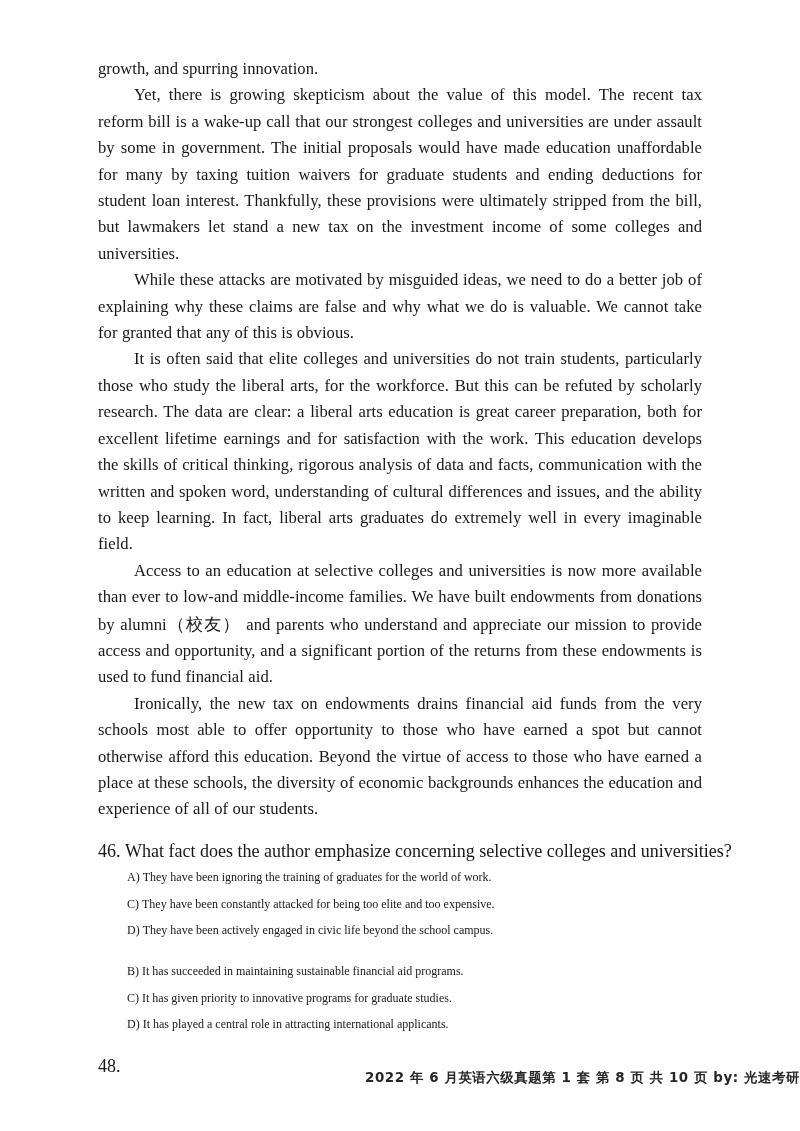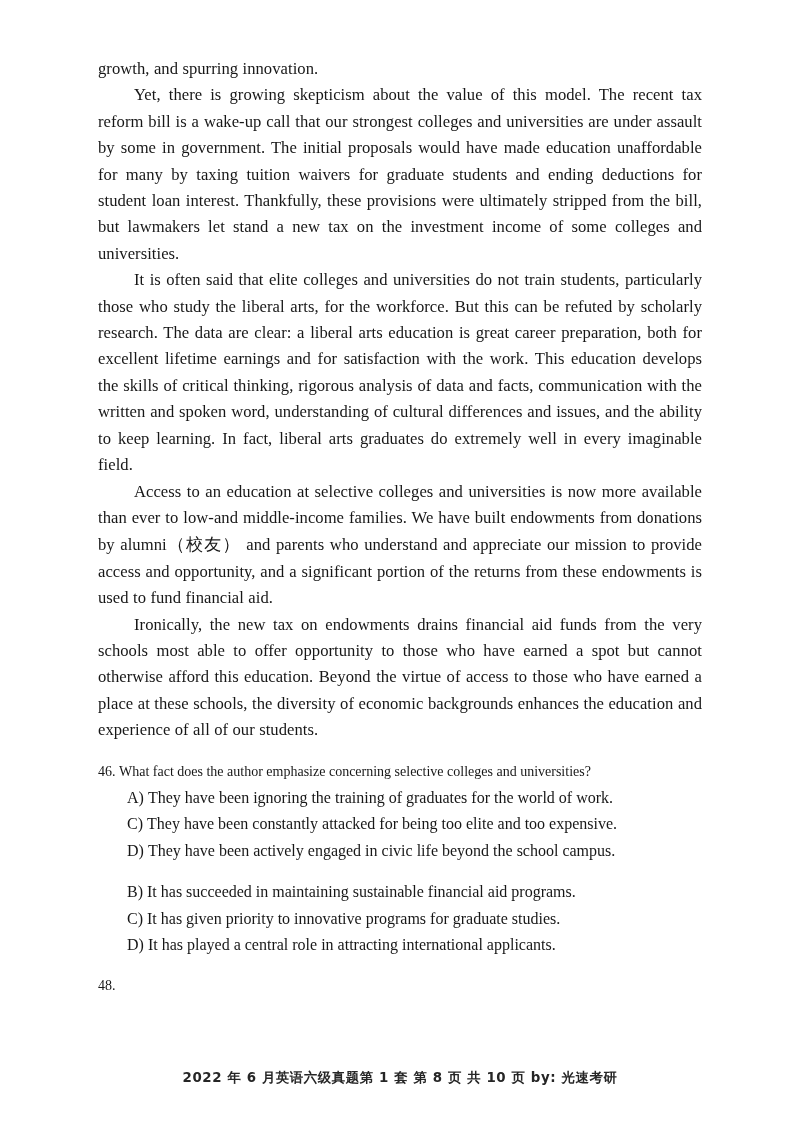--- a/index.html
+++ b/index.html
@@ -56,51 +56,51 @@
     font-family: "DejaVu Sans", "Liberation Sans", sans-serif;
     font-size: 17px;
   }
 
   
   .question-block {
     margin-top: 15px;
   }
   .q-stem {
     margin: 0;
-    font-size: 14px;
+    font-size: 18px;
     line-height: 26.4px;
     color: #171717;
     white-space: nowrap;
   }
   .q-num {
     display: inline-block;
   }
   .options {
     margin: 0;
     padding: 0;
     list-style: none;
   }
   .option {
-    font-size: 16px;
+    font-size: 12px;
     line-height: 26.4px;
     color: #171717;
     padding-left: 29px;
     white-space: nowrap;
   }
   .opt-letter {
     display: inline-block;
   }
 
   
   .footer {
     position: absolute;
     left: 0;
     top: 1068px;
     width: 800px;
-    text-align: center;
+    text-align: right;
     font-size: 13.4px;
     line-height: 20px;
     color: #262626;
     font-family: "DejaVu Sans", "Liberation Sans", sans-serif;
     font-weight: bold;
     letter-spacing: 0.6px;
   }
   .footer .seg {
     display: inline;
   }
@@ -116,20 +116,21 @@
 <div class="page">
 
   <div class="content">
 
     <div>
 
       <p class="para">growth, and spurring innovation.</p>
 
       <p class="para indent">Yet, there is growing skepticism about the value of this model. The recent tax reform bill is a wake-up call that our strongest colleges and universities are under assault by some in government. The initial proposals would have made education unaffordable for many by taxing tuition waivers for graduate students and ending deductions for student loan interest. Thankfully, these provisions were ultimately stripped from the bill, but lawmakers let stand a new tax on the investment income of some colleges and universities.</p>
 
+      <p class="para indent">While these attacks are motivated by misguided ideas, we need to do a better job of explaining why these claims are false and why what we do is valuable. We cannot take for granted that any of this is obvious.</p>
 
       <p class="para indent">It is often said that elite colleges and universities do not train students, particularly those who study the liberal arts, for the workforce. But this can be refuted by scholarly research. The data are clear: a liberal arts education is great career preparation, both for excellent lifetime earnings and for satisfaction with the work. This education develops the skills of critical thinking, rigorous analysis of data and facts, communication with the written and spoken word, understanding of cultural differences and issues, and the ability to keep learning. In fact, liberal arts graduates do extremely well in every imaginable field.</p>
 
       <p class="para indent"><span>Access to an education at selective colleges and universities is now more available than ever to low-and middle-income families. We have built endowments from donations by </span><span class="it">alumni</span><span class="cjk">（校友）</span><span> and parents who understand and appreciate our mission to provide access and opportunity, and a significant portion of the returns from these endowments is used to fund financial aid.</span></p>
 
       <p class="para indent">Ironically, the new tax on endowments drains financial aid funds from the very schools most able to offer opportunity to those who have earned a spot but cannot otherwise afford this education. Beyond the virtue of access to those who have earned a place at these schools, the diversity of economic backgrounds enhances the education and experience of all of our students.</p>
     </div>
 
     <div class="question-block">
       <p class="q-stem"><span class="q-num">46.</span>&nbsp;<span>What fact does the author emphasize concerning selective colleges and universities?</span></p>

